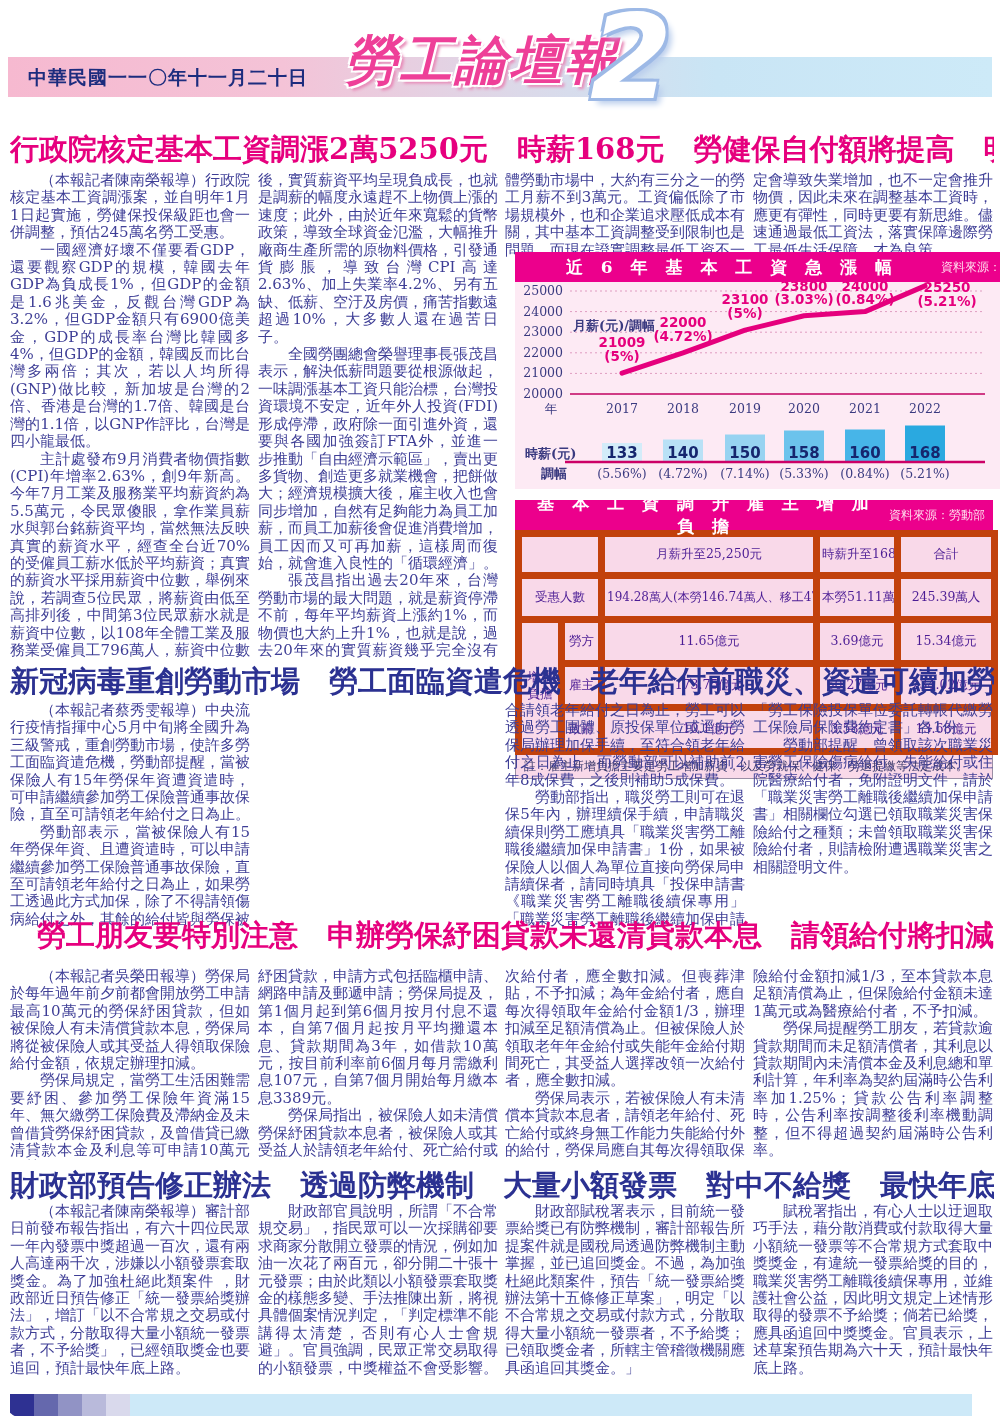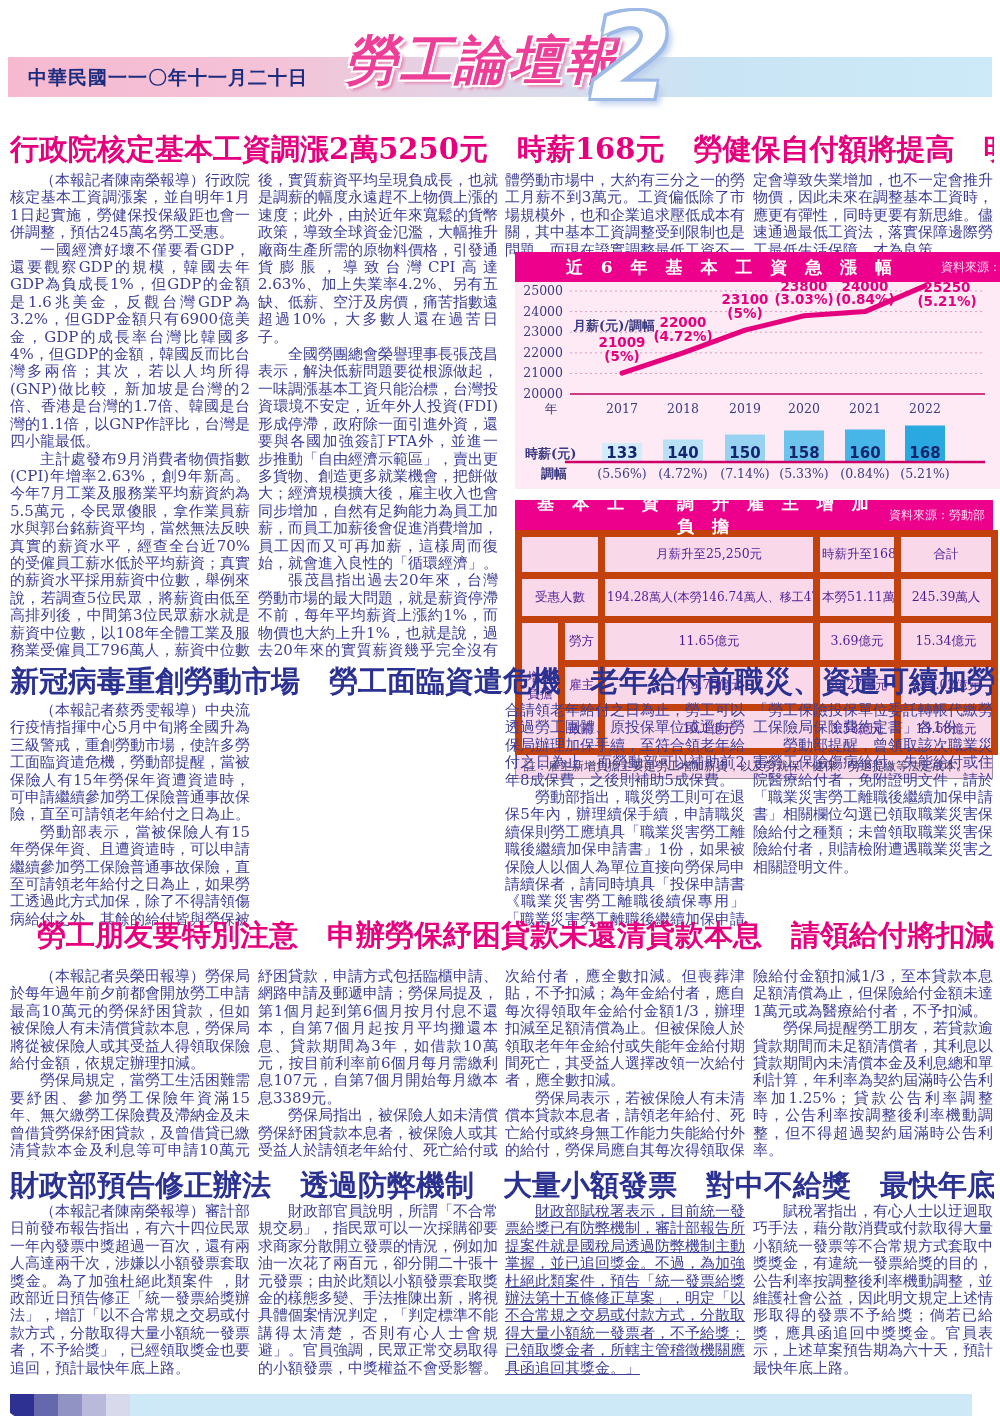--- a/index.html
+++ b/index.html
@@ -228,25 +228,25 @@
       <p>勞保局提醒勞工朋友，若貸款逾貸款期間而未足額清償者，其利息以貸款期間內未清償本金及利息總和單利計算，年利率為契約屆滿時公告利率加1.25%；貸款公告利率調整時，公告利率按調整後利率機動調整，但不得超過契約屆滿時公告利率。</p>
     </div>
 
   <h1 class="hl navy" style="top:1166px;">財政部預告修正辦法　透過防弊機制　大量小額發票　對中不給獎　最快年底上路</h1>
   <div class="col" style="left:10px;top:1203px;height:190px;">
       <p>（本報記者陳南榮報導）審計部日前發布報告指出，有六十四位民眾一年內發票中獎超過一百次，還有兩人高達兩千次，涉嫌以小額發票套取獎金。為了加強杜絕此類案件 ，財政部近日預告修正「統一發票給獎辦法」，增訂「以不合常規之交易或付款方式，分散取得大量小額統一發票者，不予給獎」，已經領取獎金也要追回，預計最快年底上路。</p>
     </div>
   <div class="col" style="left:258px;top:1203px;height:190px;">
       <p>財政部官員說明，所謂「不合常規交易」，指民眾可以一次採購卻要求商家分散開立發票的情況，例如加油一次花了兩百元，卻分開二十張十元發票；由於此類以小額發票套取獎金的樣態多變、手法推陳出新，將視具體個案情況判定，「判定標準不能講得太清楚，否則有心人士會規避」。官員強調，民眾正常交易取得的小額發票，中獎權益不會受影響。</p>
     </div>
-  <div class="col" style="left:505px;top:1203px;height:190px;text-decoration:underline;">
+  <div class="col" style="left:505px;top:1203px;height:190px;">
       <p>財政部賦稅署表示，目前統一發票給獎已有防弊機制，審計部報告所提案件就是國稅局透過防弊機制主動掌握，並已追回獎金。不過，為加強杜絕此類案件，預告「統一發票給獎辦法第十五條修正草案」，明定「以不合常規之交易或付款方式，分散取得大量小額統一發票者，不予給獎；已領取獎金者，所轄主管稽徵機關應具函追回其獎金。」</p>
     </div>
   <div class="col" style="left:753px;top:1203px;height:190px;">
-      <p>賦稅署指出，有心人士以迂迴取巧手法，藉分散消費或付款取得大量小額統一發票等不合常規方式套取中獎獎金，有違統一發票給獎的目的，公告利率按調整後利率機動調整，並維護社會公益，因此明文規定上述情形取得的發票不予給獎；倘若已給獎，應具函追回中獎獎金。官員表示，上述草案預告期為六十天，預計最快年底上路。</p>
+      <p>賦稅署指出，有心人士以迂迴取巧手法，藉分散消費或付款取得大量小額統一發票等不合常規方式套取中獎獎金，有違統一發票給獎的目的，職業災害勞工離職後續保專用，並維護社會公益，因此明文規定上述情形取得的發票不予給獎；倘若已給獎，應具函追回中獎獎金。官員表示，上述草案預告期為六十天，預計最快年底上路。</p>
     </div>
 
   <div class="footer">
     <span class="sq s1"></span>
     <span class="sq s2"></span>
     <span class="sq s3"></span>
     <span class="sq s4"></span>
     <span class="sq s5"></span>
     <div class="bar"></div>
   </div>

